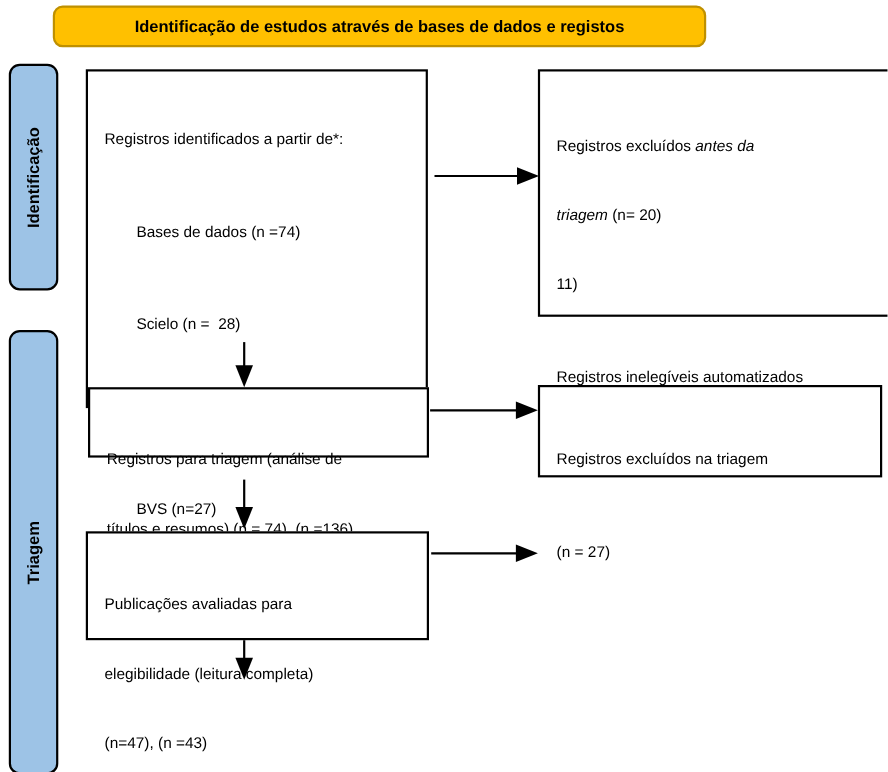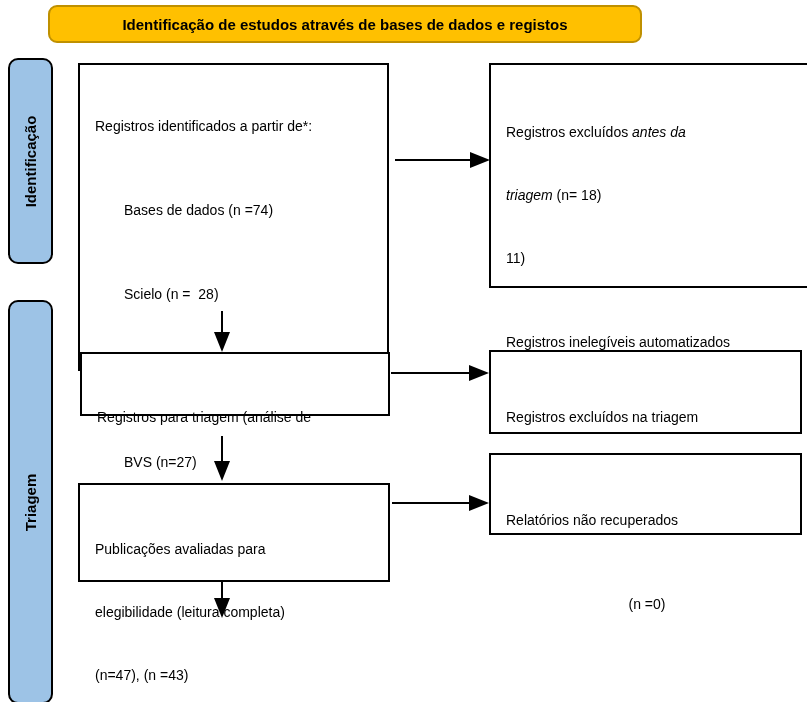--- a/index.html
+++ b/index.html
@@ -85,45 +85,42 @@
     <div>Registros identificados a partir de*:</div>
     <div class="item">Bases de dados (n =74)</div>
     <div class="item">Scielo (n =  28)</div>
     <div class="item">PubMed (n=19)</div>
     <div class="item">BVS (n=27)</div>
     <div class="item">Google Acadêmico (n=29)</div>
   </div>
 
   <div id="box-excl-before" class="abs fbox">
     <div><span>Registros excluídos </span><span class="ital">antes da</span></div>
-    <div><span class="ital">triagem</span><span> (n= 18)</span></div>
+    <div><span class="ital">triagem</span><span> (n= 20)</span></div>
     <div>11)</div>
     <div class="para-gap">Registros inelegíveis automatizados</div>
     <div>(n =17)</div>
   </div>
 
   <div id="box-screening" class="abs fbox">
     <div>Registros para triagem (análise de</div>
+    <div>títulos e resumos) (n = 74), (n =136)</div>
   </div>
 
   <div id="box-excl-screen" class="abs fbox">
     <div>Registros excluídos na triagem</div>
     <div class="para-gap">(n = 27)</div>
   </div>
 
   <div id="box-eligibility" class="abs fbox">
     <div>Publicações avaliadas para</div>
     <div>elegibilidade (leitura completa)</div>
     <div>(n=47), (n =43)</div>
   </div>
 
-  <div id="box-not-retr" class="abs fbox">
-    <div>Relatórios não recuperados</div>
-    <div class="para-gap center-line">(n =0)</div>
-  </div>
 
   <svg id="arrows" class="abs" viewBox="0 0 807 702" xmlns="http://www.w3.org/2000/svg">
     <g>
       <line x1="395" y1="160" x2="472" y2="160"></line>
       <polygon points="490,160 470,152 470,168"></polygon>
     </g>
     <g>
       <line x1="222" y1="311" x2="222" y2="336"></line>
       <polygon points="222,352 214,332 230,332"></polygon>
     </g>

